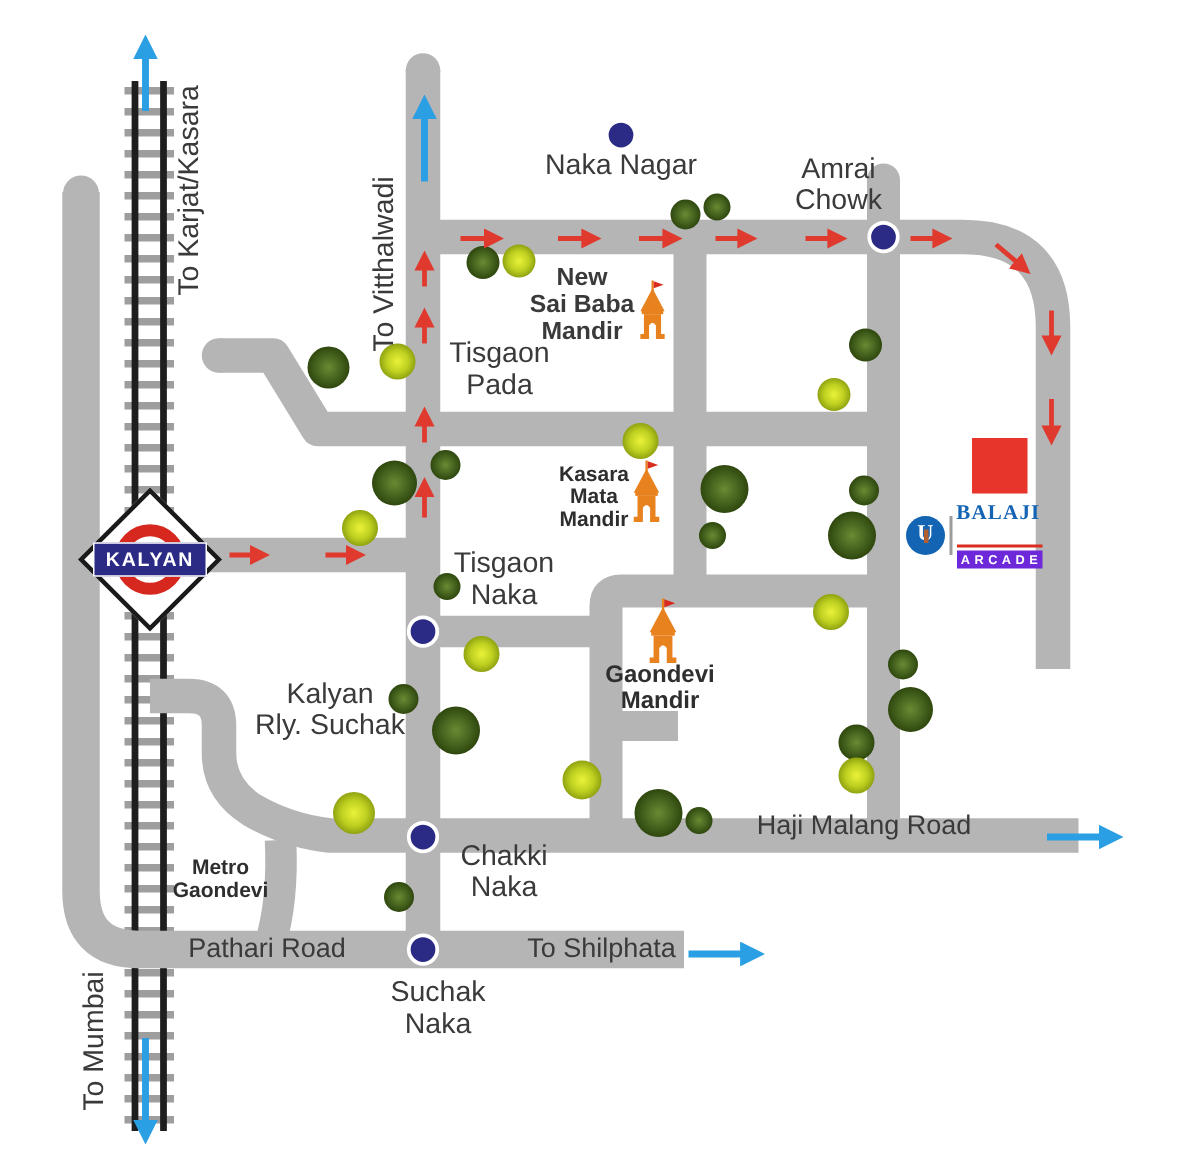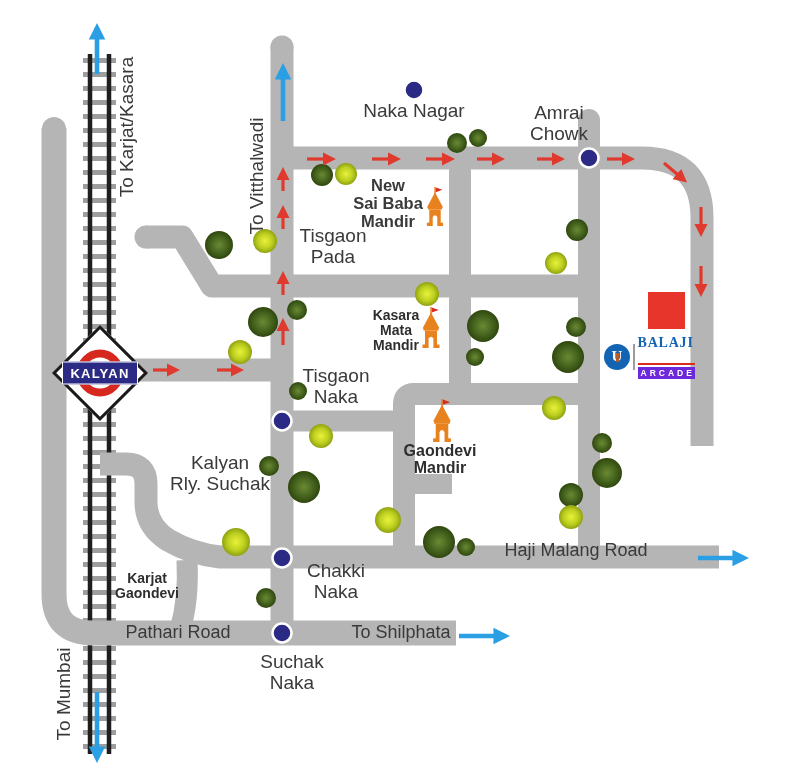--- a/index.html
+++ b/index.html
@@ -229,21 +229,21 @@
     <div>Gaondevi</div>
     <div>Mandir</div>
   </div>
 
   <div class="lbl f19" style="left:220px;top:474px;">
     <div>Kalyan</div>
     <div>Rly. Suchak</div>
   </div>
 
   <div class="lbl bold f14" style="left:147px;top:586px;">
-    <div>Karjat</div>
+    <div>Metro</div>
     <div>Gaondevi</div>
   </div>
 
   <div class="lbl f19" style="left:336px;top:582px;">
     <div>Chakki</div>
     <div>Naka</div>
   </div>
 
   <div class="lbl f19" style="left:292px;top:673px;">
     <div>Suchak</div>

